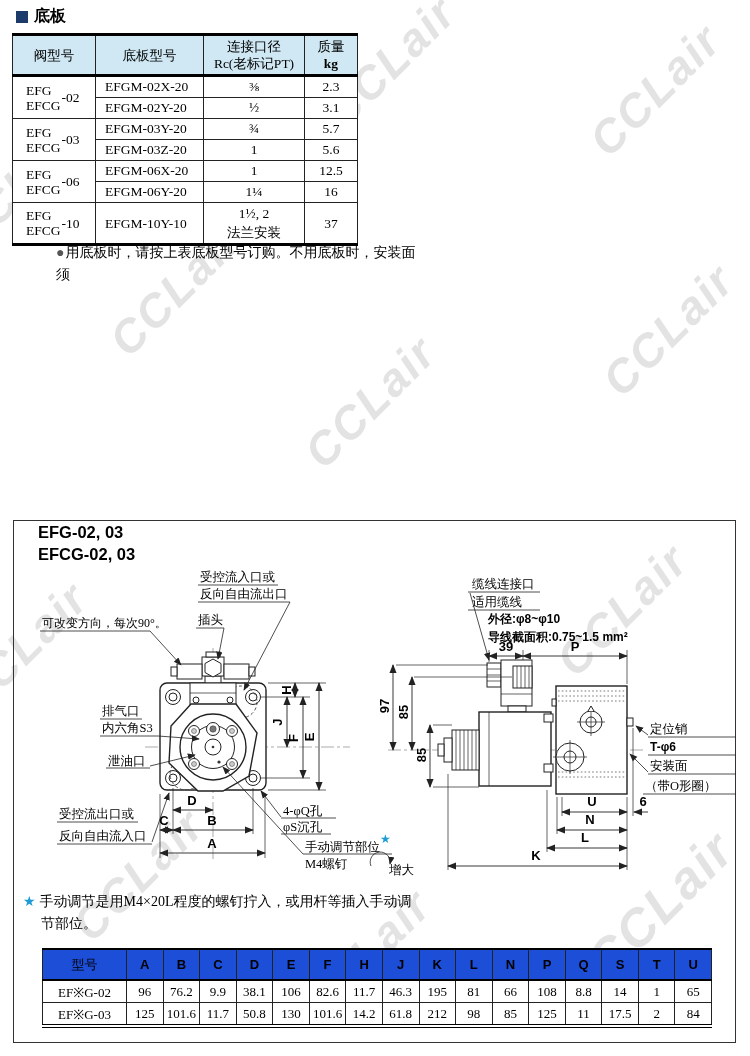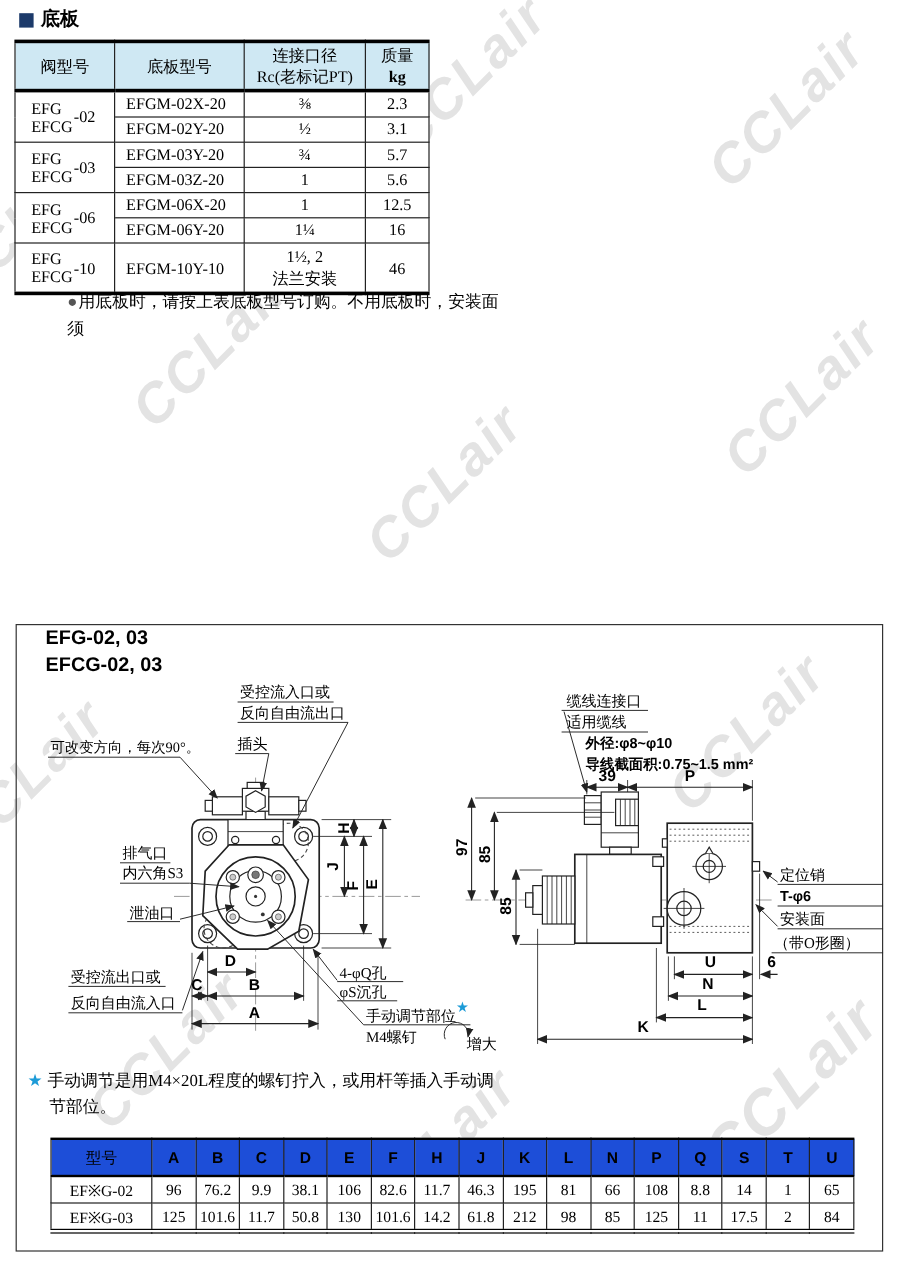--- a/index.html
+++ b/index.html
@@ -171,21 +171,21 @@
                   <span>EFCG</span>
                 </span>
                 <span>-10</span>
               </div>
             </td>
           <td class="plate tall">EFGM-10Y-10</td>
           <td class="tall">
               <div>1½, 2</div>
               <div>法兰安装</div>
             </td>
-          <td class="tall">46</td>
+          <td class="tall">37</td>
         </tr>
       </tbody>
     </table>
 
     <div class="note" style="top:242px">
       <div><span class="bullet">●</span><span>用底板时，请按上表底板型号订购。不用底板时，安装面须</span></div>
     </div>
 
     <div id="dbox"></div>
     <div id="dtitle">

